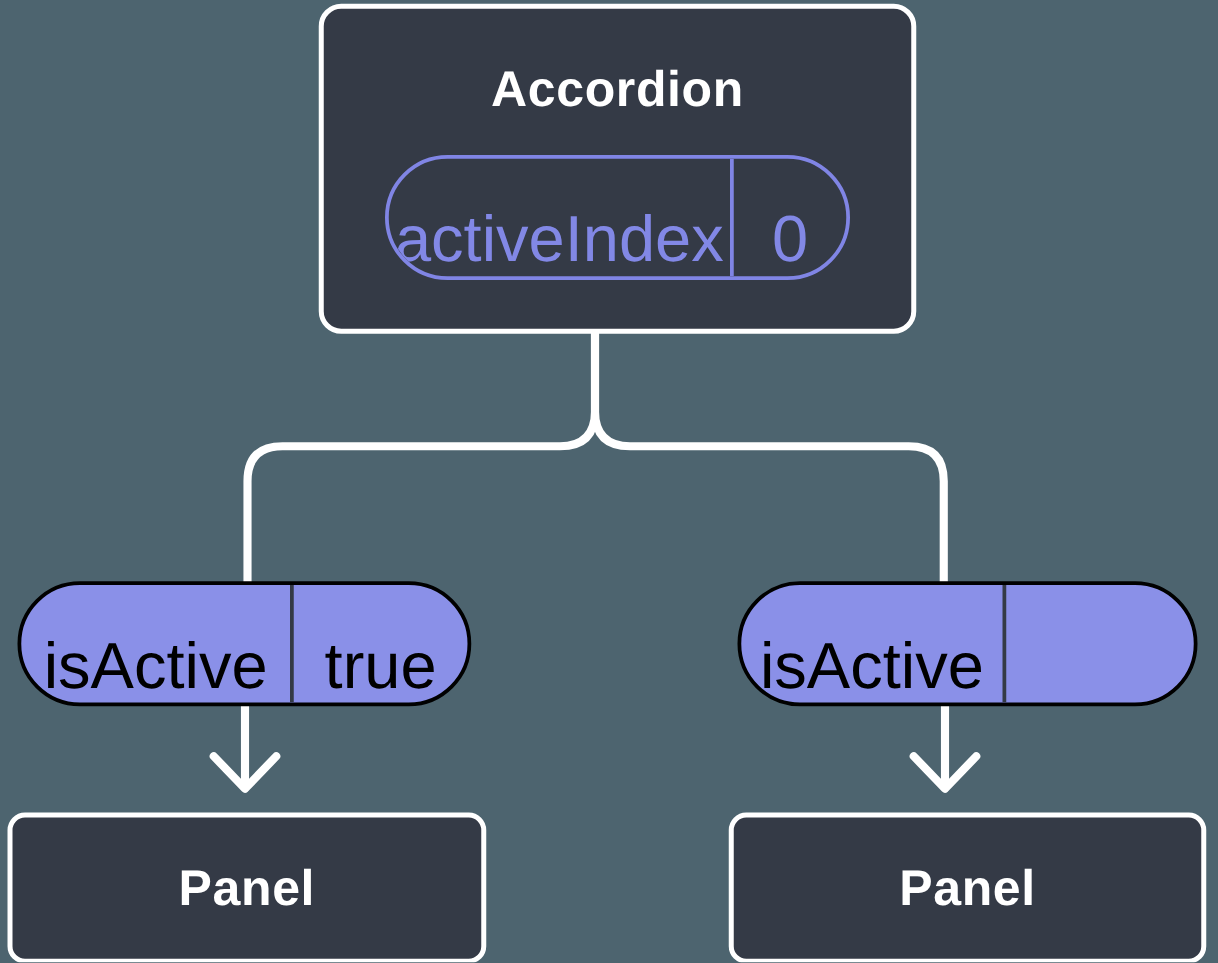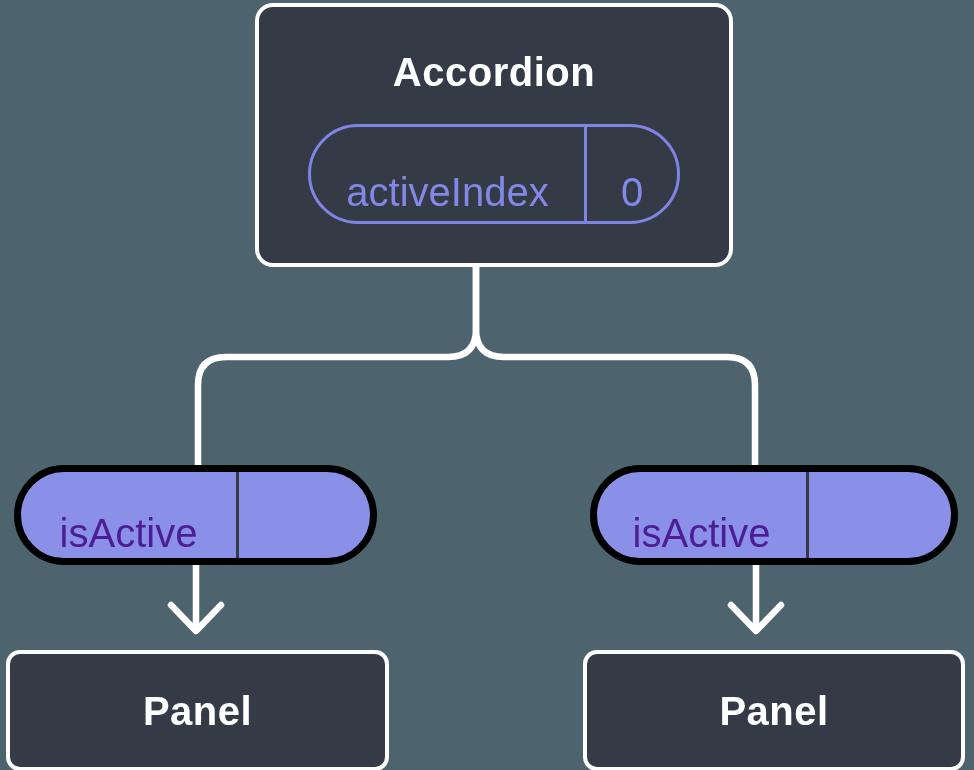--- a/index.html
+++ b/index.html
@@ -61,21 +61,21 @@
     border-radius: 50px;
     display: flex;
     align-items: stretch;
     overflow: hidden;
   }
 
   .pill .cell {
     display: flex;
     align-items: center;
     justify-content: center;
-    font-size: 40px;
+    font-size: 52px;
     line-height: 1;
     white-space: nowrap;
     margin-top: 35px;
   }
 
   .pill .divider {
     width: 3px;
     flex: 0 0 3px;
   }
 
@@ -87,23 +87,23 @@
     background: transparent;
     color: #8288E6;
   }
   .pill.outline .divider { background: #8085E5; }
   .pill.outline .cell.label { flex: 1; }
   .pill.outline .cell.value { width: 90px; }
 
   
   .pill.filled {
     position: absolute;
-    border: 7px solid #000000;
+    border: 3px solid #000000;
     background: #8A90E8;
-    color: #4c1d95;
+    color: #000000;
   }
   .pill.filled .divider { background: #343A46; }
   .pill.filled .cell.value { flex: 1; }
 
   .pill.prop-left {
     left: 14px;
     top: 465px;
     width: 363px;
   }
   .pill.prop-left .cell.label { width: 215px; }
@@ -147,20 +147,21 @@
     <div class="pill outline">
       <div class="cell label">activeIndex</div>
       <div class="divider"></div>
       <div class="cell value">0</div>
     </div>
   </div>
 
   <div class="pill filled prop-left">
     <div class="cell label">isActive</div>
     <div class="divider"></div>
+    <div class="cell value">true</div>
   </div>
 
   <div class="pill filled prop-right">
     <div class="cell label">isActive</div>
     <div class="divider"></div>
   </div>
 
   <div class="node panel panel-left">
     <div class="node-title">Panel</div>
   </div>

